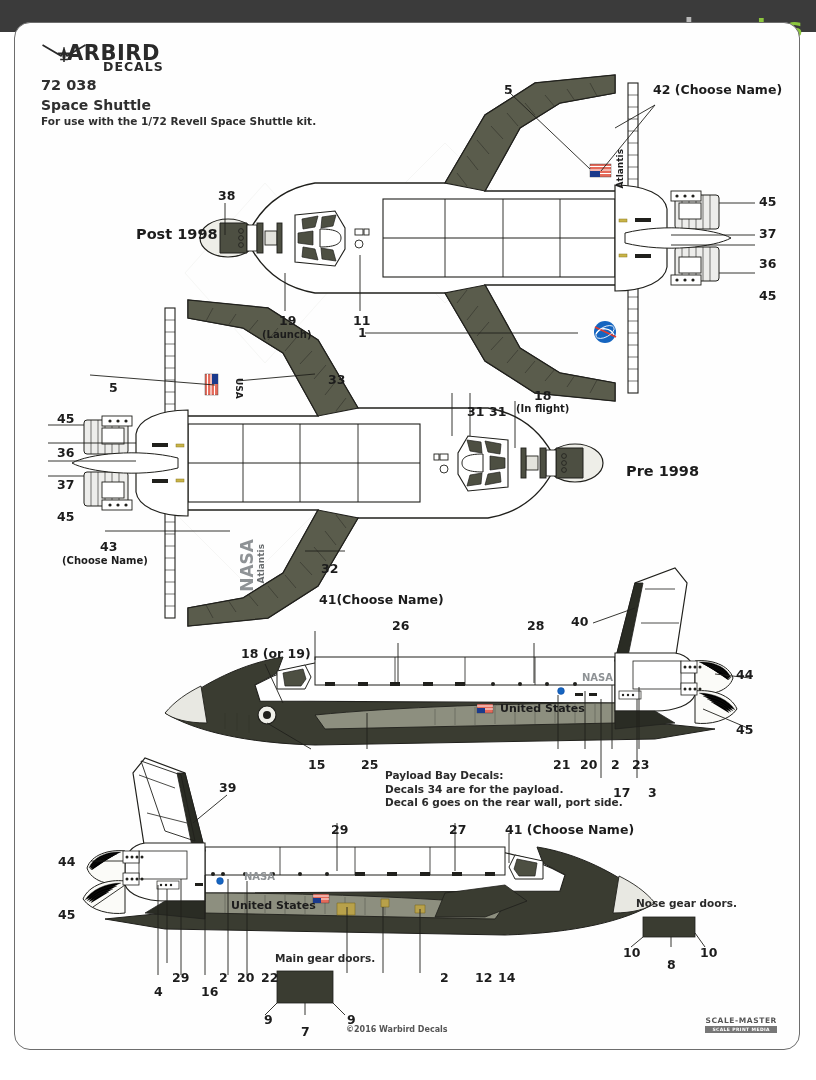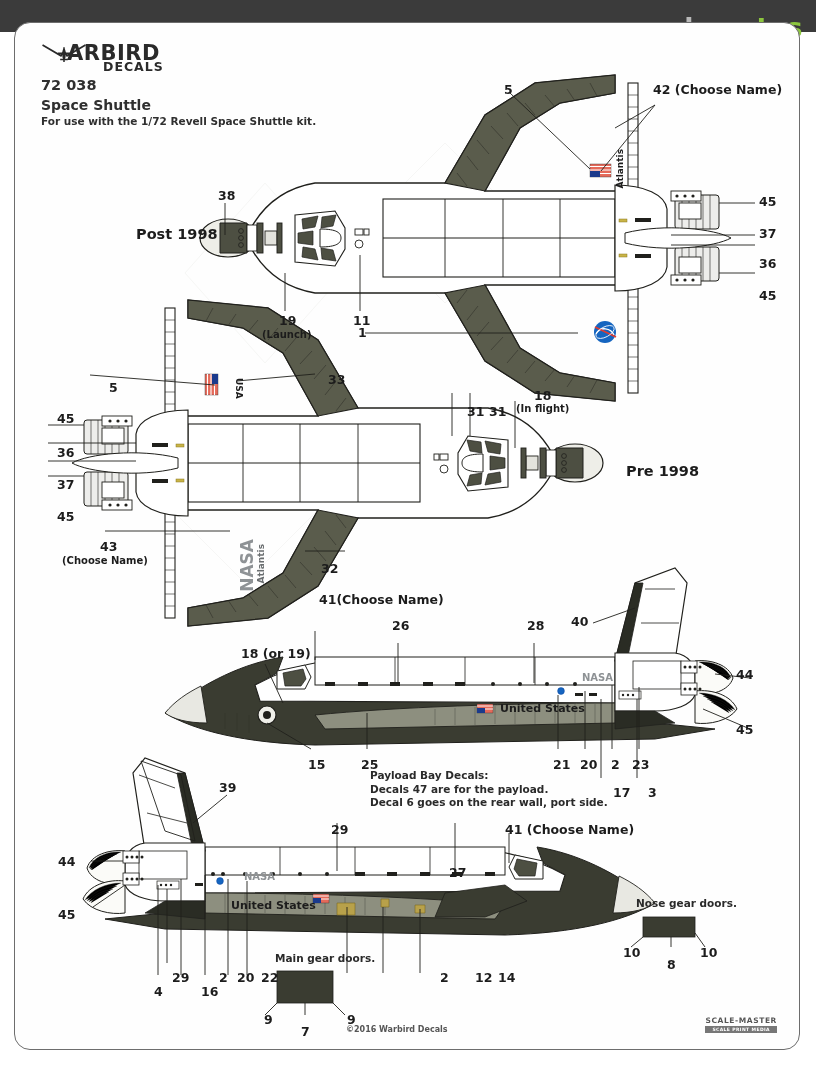--- a/index.html
+++ b/index.html
@@ -791,29 +791,29 @@
     <div class="cal" style="left:346px; top:735px;">25</div>
     <div class="cal" style="left:538px; top:735px;">21</div>
     <div class="cal" style="left:565px; top:735px;">20</div>
     <div class="cal" style="left:596px; top:735px;">2</div>
     <div class="cal" style="left:617px; top:735px;">23</div>
     <div class="cal" style="left:598px; top:763px;">17</div>
     <div class="cal" style="left:633px; top:763px;">3</div>
     <div class="cal sm" style="left:485px; top:680px; font-size:11px;">United States</div>
     <div class="cal vsm" style="left:567px; top:650px; color:#8e9295; font-size:10px;">NASA</div>
 
-    <div class="note" style="left:355px; top:746px;">
+    <div class="note" style="left:370px; top:746px;">
       <div>Payload Bay Decals:</div>
-      <div>Decals 47 are for the payload.</div>
+      <div>Decals 34 are for the payload.</div>
       <div>Decal 6 goes on the rear wall, port side.</div>
     </div>
 
     <div class="cal" style="left:204px; top:758px;">39</div>
     <div class="cal" style="left:316px; top:800px;">29</div>
-    <div class="cal" style="left:434px; top:843px;">27</div>
+    <div class="cal" style="left:434px; top:800px;">27</div>
     <div class="cal" style="left:490px; top:800px;">41 (Choose Name)</div>
     <div class="cal" style="left:43px;  top:832px;">44</div>
     <div class="cal" style="left:43px;  top:885px;">45</div>
     <div class="cal" style="left:139px; top:962px;">4</div>
     <div class="cal" style="left:157px; top:948px;">29</div>
     <div class="cal" style="left:186px; top:962px;">16</div>
     <div class="cal" style="left:204px; top:948px;">2</div>
     <div class="cal" style="left:222px; top:948px;">20</div>
     <div class="cal" style="left:246px; top:948px;">22</div>
     <div class="cal" style="left:425px; top:948px;">2</div>

